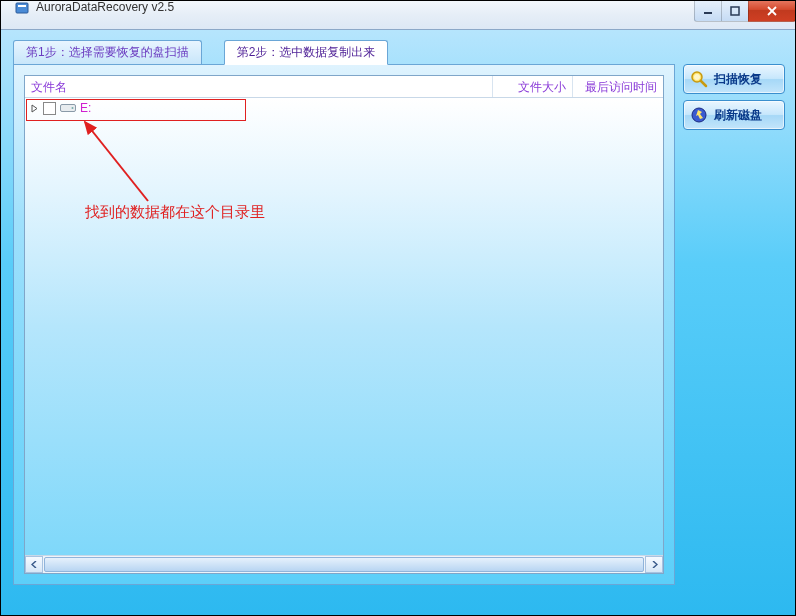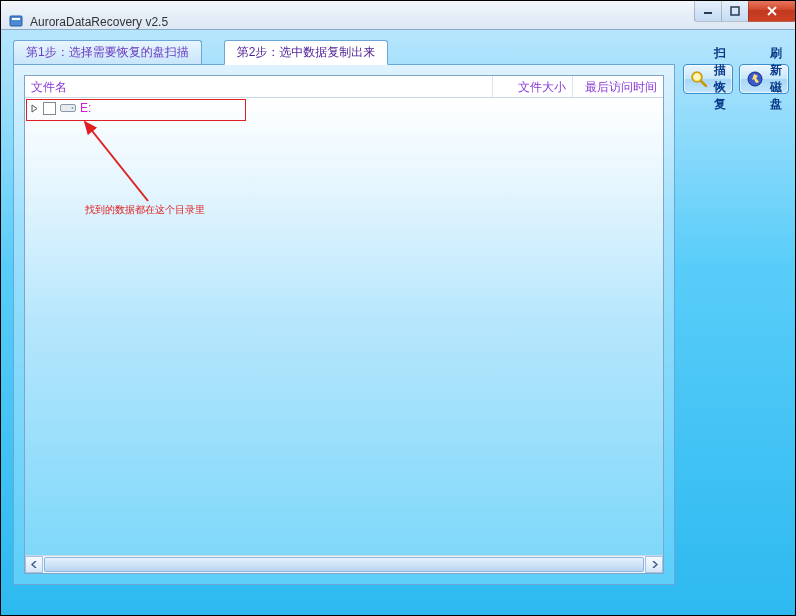--- a/index.html
+++ b/index.html
@@ -1,18 +1,18 @@
 <!DOCTYPE html>
 <html><head>
   <meta charset="utf-8">
   <style>
     * { margin: 0; padding: 0; box-sizing: border-box; }
     body { font-family: "Microsoft YaHei", "SimSun", Tahoma, sans-serif; font-size: 12px; background: #fff; width: 796px; height: 616px; overflow: hidden; position: relative; }
 
-    .titlebar { height: 30px; background: linear-gradient(to bottom, #f4f8fc 0%, #e6eef7 50%, #dde8f5 100%); border-bottom: 1px solid #8ca8c8; display: flex; align-items: flex-end; padding-left: 8px; position: relative; }
+    .titlebar { height: 30px; background: linear-gradient(to bottom, #f4f8fc 0%, #e6eef7 50%, #dde8f5 100%); border-bottom: 1px solid #8ca8c8; display: flex; align-items: flex-start; padding-left: 14px; position: relative; }
     .titlebar .app-icon { width: 16px; height: 16px; margin-right: 6px; display: inline-flex; align-items: center; justify-content: center; }
     .titlebar .title { color: #333; }
     .win-controls { position: absolute; right: 0; top: 0; display: flex; height: 22px; }
     .win-btn { width: 30px; height: 22px; display: flex; align-items: center; justify-content: center; border: 1px solid rgba(0,0,0,0.2); border-top: none; margin-left: -1px; }
     .win-min { background: linear-gradient(to bottom, #e8f1fb, #c5dbf4); width: 28px; border-bottom-left-radius: 3px; }
     .win-max { background: linear-gradient(to bottom, #e8f1fb, #c5dbf4); width: 28px; }
     .win-close { background: linear-gradient(to bottom, #e67a63, #d44a2e 45%, #c13a1f 50%, #cf3f23); width: 48px; border-bottom-right-radius: 3px; }
     .win-btn svg { display: block; }
 
     .client { position: absolute; top: 30px; left: 0; right: 0; bottom: 0; background: linear-gradient(to bottom, #b6e5fd 0%, #59cdf9 40%, #2db9f0 100%); border: 1px solid #2a7fc0; border-top: none; }
@@ -37,27 +37,27 @@
 
     .tree-row { display: flex; align-items: center; height: 20px; padding: 2px 4px; gap: 4px; }
     .expander { width: 10px; height: 10px; display: flex; align-items: center; justify-content: center; color: #555; }
     .checkbox { width: 13px; height: 13px; border: 1px solid #888; background: #fff; }
     .drive-icon { width: 16px; height: 12px; }
     .drive-label { color: #d020d0; }
 
     .highlight-box { position: absolute; border: 1px solid #e02020; }
 
     .annotation-arrow { position: absolute; pointer-events: none; }
-    .annotation-text { position: absolute; color: #e02020; font-size: 10px; font-family: Liberation Sans, sans-serif; }
+    .annotation-text { position: absolute; color: #e02020; font-size: 15px; font-family: Liberation Sans, sans-serif; }
 
     .hscroll { height: 18px; background: #eef4fa; border-top: 1px solid #c8d8e8; display: flex; align-items: stretch; }
     .hscroll .arrow-btn { width: 18px; background: linear-gradient(to bottom, #f6faff, #d7e7f7); border: 1px solid #a7c2e0; display: flex; align-items: center; justify-content: center; }
     .hscroll .thumb { flex: 1; margin: 1px; background: linear-gradient(to bottom, #e6f1fc, #b8d5f2); border: 1px solid #90b4db; border-radius: 2px; }
 
-    .sidebar { position: absolute; top: 34px; right: 10px; width: 102px; display: flex; flex-direction: row; gap: 6px; }
+    .sidebar { position: absolute; top: 34px; right: 10px; width: 102px; display: flex; flex-direction: column; gap: 6px; }
     .side-btn { height: 30px; border: 1px solid #3a8fce; border-radius: 4px; background: linear-gradient(to bottom, #eaf6ff 0%, #c7e7fc 48%, #a6d8f7 52%, #c3e5fb 100%); display: flex; align-items: center; padding: 0 6px; gap: 6px; color: #0a3a8a; font-weight: bold; box-shadow: inset 0 0 0 1px rgba(255,255,255,0.6); }
     .side-btn .ico { width: 18px; height: 18px; display: flex; align-items: center; justify-content: center; }
 
     .statusbar { position: absolute; left: 4px; right: 4px; bottom: 4px; height: 18px; color: #d41ad4; padding-left: 4px; display: flex; align-items: center; }
 
     .outer-border { position: absolute; inset: 0; border: 1px solid #000; pointer-events: none; }
   </style>
 </head>
 <body>
 

